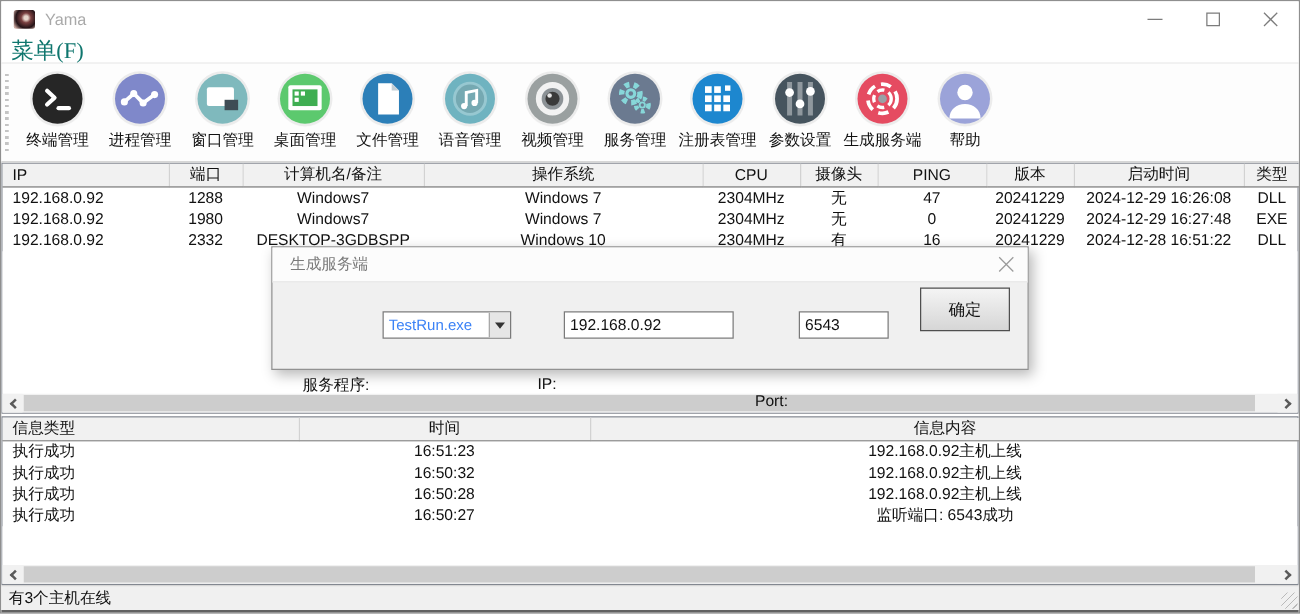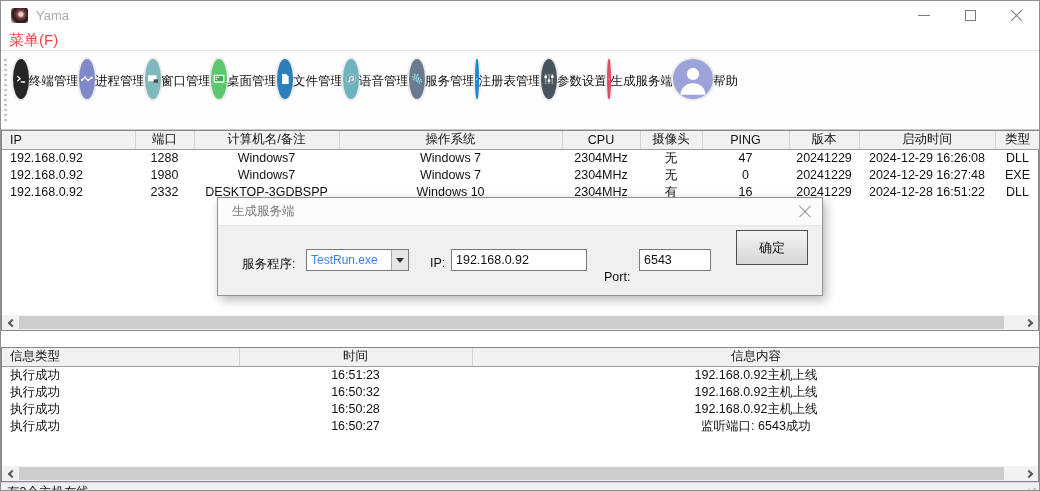--- a/index.html
+++ b/index.html
@@ -14,37 +14,37 @@
   .win-controls { margin-left:auto; display:flex; height:100%; }
   .win-btn { width:46px; height:100%; display:flex; align-items:center; justify-content:center; }
   .glyph-min { width:12px; height:1px; background:#7c7c7c; }
   .glyph-max { width:11px; height:11px; border:1px solid #7c7c7c; }
   .glyph-close { position:relative; width:13px; height:13px; }
   .glyph-close::before,.glyph-close::after { content:""; position:absolute; left:-1px; top:6px; width:15px; height:1px; background:#7c7c7c; }
   .glyph-close::before { transform:rotate(45deg);} .glyph-close::after { transform:rotate(-45deg);}
 
   
   .menubar { height:21px; display:flex; align-items:center; background:#fff; border-bottom:1px solid #e6e6e6; }
-  .menu-item { font-size:15px; color:#ef4444; padding:0 8px; }
+  .menu-item { font-size:18px; color:#0f766e; padding:0 8px;font-family:Liberation Serif, serif; }
 
   
   .toolbar { position:relative; height:79px; background:#fdfdfd; border-bottom:1px solid #c9c9c9; }
   .tb-grip { position:absolute; left:3px; top:8px; bottom:8px; width:3px;
     background:repeating-linear-gradient(to bottom,#c4c4c4 0 2px,transparent 2px 5px); }
   .tb-items { position:absolute; left:12px; top:8px; display:flex; }
-  .tb-item { width:66px; display:flex; align-items:center; cursor:default; }
+  .tb-item { width:66px; display:flex; flex-direction:column; align-items:center; cursor:default; }
   .tb-icon { width:40px; height:40px; border-radius:50%; overflow:hidden; display:block;
     box-shadow:0 0 0 2px #ececec, 0 1px 2px rgba(0,0,0,0.18); }
   .tb-icon svg { width:100%; height:100%; display:block; }
   .tb-label { margin-top:5px; font-size:12.5px; color:#111; white-space:nowrap; }
 
   
   .panel { border:1px solid #828790; background:#fff; display:flex; flex-direction:column; }
   .hosts-panel { height:201px; }
-  .log-panel { height:135px; margin-top:16px; }
+  .log-panel { height:135px; margin-top:2px; }
   table { border-collapse:collapse; table-layout:fixed; width:100%; }
   th { background:#f1f1f1; font-weight:normal; font-size:12.5px; color:#111; height:18px;
     border-right:1px solid #d2d2d2; border-bottom:1px solid #9c9c9c; padding:0; text-align:center;
     white-space:nowrap; overflow:hidden; }
   td { font-size:12.5px; color:#111; height:16px; padding:0; text-align:center; white-space:nowrap; overflow:hidden; }
   th:first-child, td:first-child { text-align:left; padding-left:8px; }
   .filler { flex:1; background:#fff; }
 
   
   .hscroll { position:relative; height:15px; background:#f1f1f1; flex:none; }
@@ -63,21 +63,21 @@
   .bottom-edge { height:3px; background:#616161; }
 
   
   .dialog { position:absolute; left:216px; top:196px; width:606px; height:99px; background:#f0f0f0;
     border:1px solid #929292; box-shadow:3px 4px 10px rgba(0,0,0,0.28); z-index:10; }
   .dlg-title { height:28px; background:#fcfcfc; border-bottom:1px solid #e3e3e3; display:flex; align-items:center; }
   .dlg-title-text { font-size:12.5px; color:#7a7a7a; padding-left:14px; }
   .dlg-close { margin-left:auto; margin-right:10px; position:relative; width:14px; height:14px; }
   .dlg-close::before,.dlg-close::after { content:""; position:absolute; left:-1px; top:6px; width:16px; height:1px; background:#9a9a9a; }
   .dlg-close::before { transform:rotate(45deg);} .dlg-close::after { transform:rotate(-45deg);}
-  .dlg-label { position:absolute; font-size:12.5px; color:#111; }
+  .dlg-label { position:absolute; font-size:12.5px; color:#111;margin-top:44px; }
   .dlg-input { position:absolute; height:22px; border:1px solid #7a7a7a; background:#fff; font-size:12.5px;
     font-family:"Liberation Sans","DejaVu Sans",sans-serif; padding:0 4px; color:#111; }
   .combo { position:absolute; left:88px; top:51px; width:103px; height:22px; border:1px solid #7a7a7a; background:#fff; display:flex; }
   .combo-text { flex:1; font-size:12px; color:#3b82f6; padding:3px 0 0 4px; white-space:nowrap; overflow:hidden; }
   .combo-btn { width:17px; height:100%; background:#e6e6e6; border-left:1px solid #a8a8a8; display:flex; align-items:center; justify-content:center; }
   .combo-arrow { width:0; height:0; border-left:4px solid transparent; border-right:4px solid transparent; border-top:5px solid #333; }
   .ok-btn { position:absolute; left:518px; top:32px; width:72px; height:35px; border:1px solid #4f4f4f;
     background:linear-gradient(#f4f4f4,#d6d6d6); font-size:13px; color:#111;
     font-family:"Liberation Sans","DejaVu Sans",sans-serif; }
 </style>
@@ -164,20 +164,31 @@
           <span class="tb-icon" style="background: rgb(111, 179, 192);">
             <svg viewBox="0 0 24 24">
               <circle cx="12" cy="12" r="8.2" fill="rgba(255,255,255,0.28)"></circle>
               <circle cx="12" cy="12" r="6.8" fill="rgba(0,60,70,0.22)"></circle>
               <path d="M10.2 15.5V9l5-1v6" stroke="#fff" stroke-width="1.4" fill="none"></path>
               <circle cx="9.2" cy="15.5" r="1.5" fill="#fff"></circle>
               <circle cx="14.2" cy="14" r="1.5" fill="#fff"></circle>
             </svg>
           </span>
           <span class="tb-label">语音管理</span>
+        </div>
+        <div class="tb-item">
+          <span class="tb-icon" style="background: rgb(154, 160, 160);">
+            <svg viewBox="0 0 24 24">
+              <circle cx="12" cy="12" r="8" fill="#f2f2f2"></circle>
+              <circle cx="12" cy="12" r="5.2" fill="#8c9296"></circle>
+              <circle cx="12" cy="12" r="3.4" fill="#3a3a3a"></circle>
+              <circle cx="10.6" cy="10.4" r="1.1" fill="#e8e8e8"></circle>
+            </svg>
+          </span>
+          <span class="tb-label">视频管理</span>
         </div>
         <div class="tb-item">
           <span class="tb-icon" style="background: rgb(107, 122, 144);">
             <svg viewBox="0 0 24 24">
               <circle cx="10" cy="9.5" r="4.4" fill="none" stroke="#87d7d9" stroke-width="2.6" stroke-dasharray="2.3 2.1"></circle>
               <circle cx="10" cy="9.5" r="2.6" fill="#87d7d9"></circle>
               <circle cx="15.5" cy="15" r="3" fill="none" stroke="#87d7d9" stroke-width="2.2" stroke-dasharray="1.8 1.7"></circle>
               <circle cx="15.5" cy="15" r="1.7" fill="#87d7d9"></circle>
               <circle cx="10" cy="9.5" r="1.1" fill="#6b7a90"></circle>
               <circle cx="15.5" cy="15" r="0.8" fill="#6b7a90"></circle>

